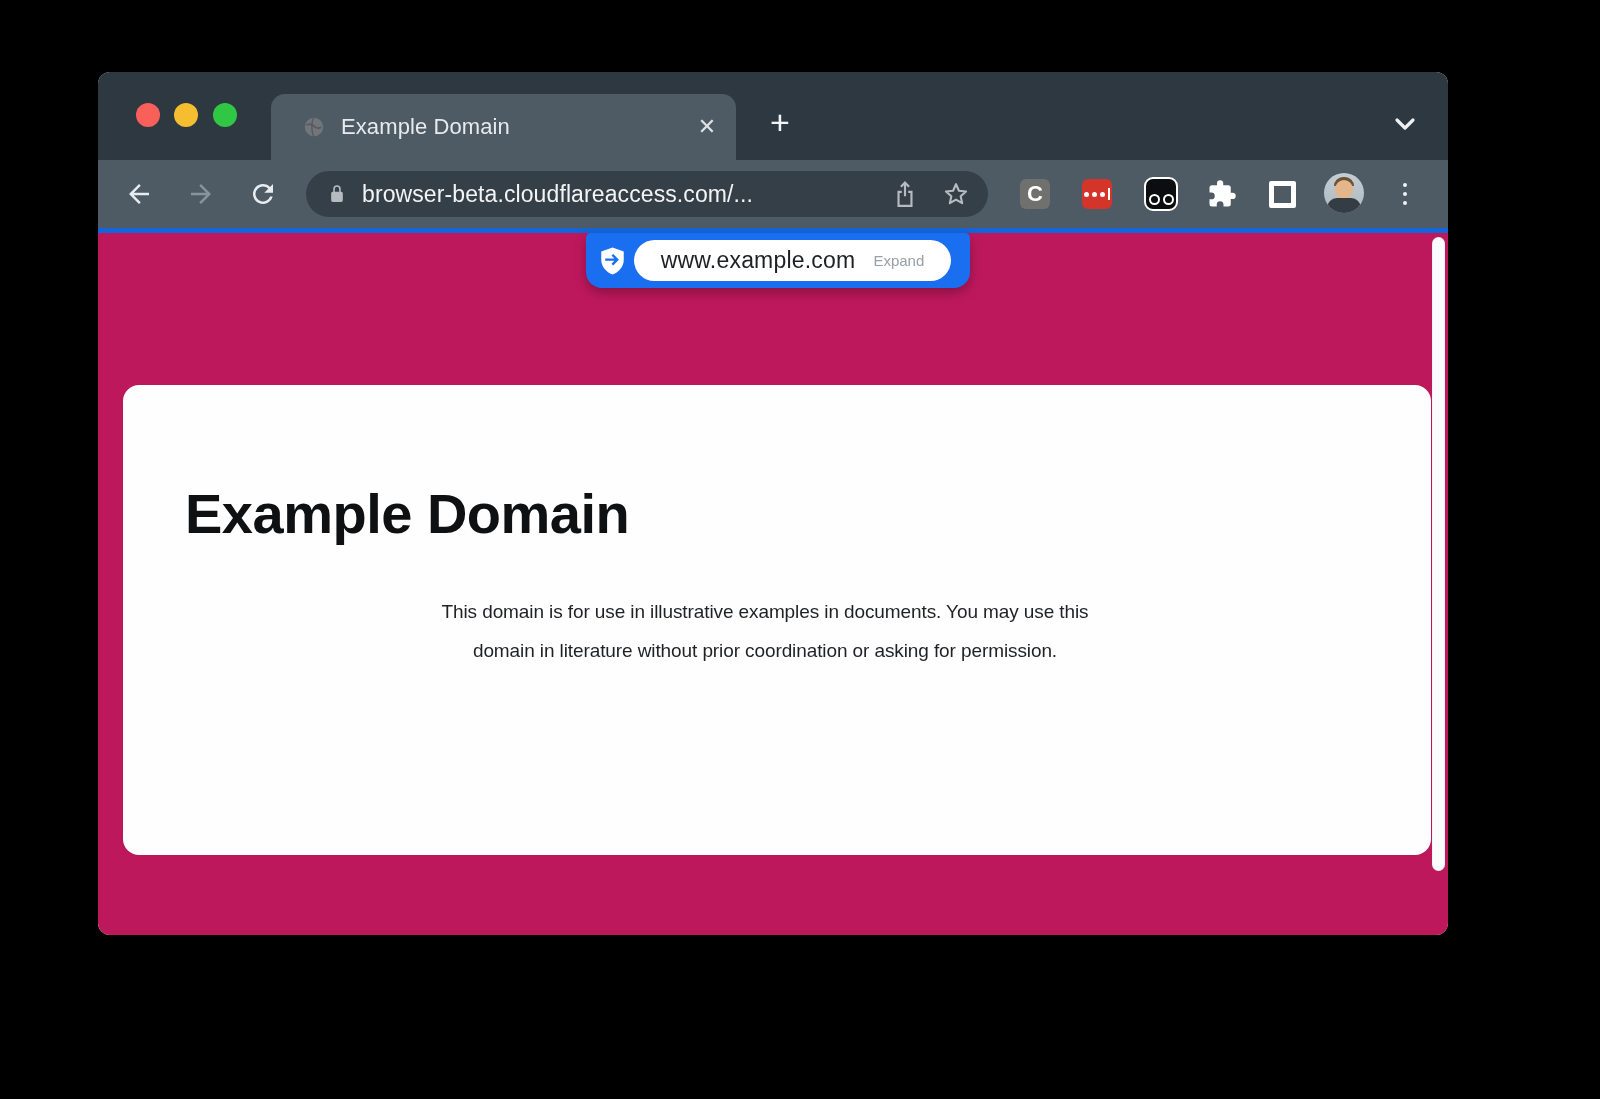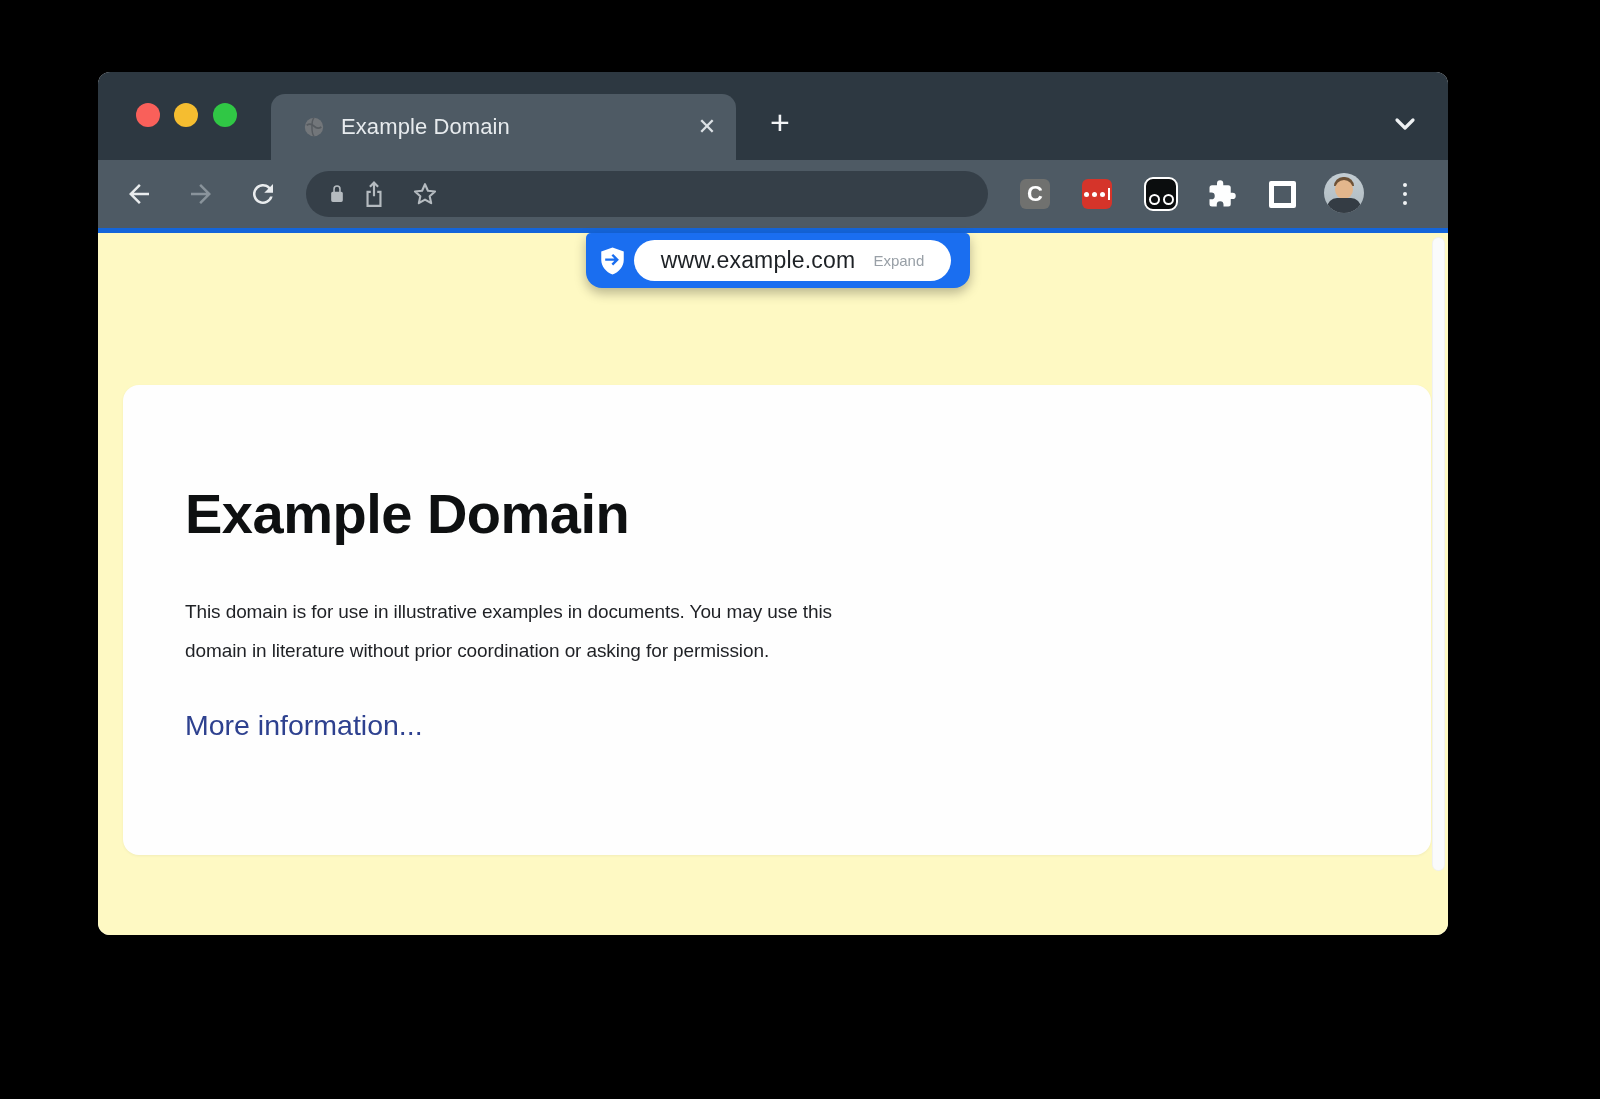--- a/index.html
+++ b/index.html
@@ -54,21 +54,21 @@
             background:linear-gradient(#c3cdd3,#aeb9c0); position:absolute; }
   .avatar .head { position:absolute; left:11px; top:7px; width:18px; height:19px; border-radius:50%; background:#e3b68c; }
   .avatar .hair { position:absolute; left:10px; top:4px; width:20px; height:9px; border-radius:9px 9px 0 0; background:#6d5136; }
   .avatar .body { position:absolute; left:3px; top:25px; width:34px; height:18px; border-radius:10px 10px 0 0; background:#343c44; }
   .kebab { position:absolute; left:1300px; top:20px; width:14px; height:28px; display:flex; flex-direction:column;
            align-items:center; justify-content:center; gap:4.5px; cursor:pointer; }
   .kebab i { width:4.5px; height:4.5px; border-radius:50%; background:#f0f2f4; }
 
   
   .accent-line { position:absolute; left:0; top:156px; width:100%; height:5px; background:#1465da; }
-  .content { position:absolute; left:0; top:161px; width:100%; height:702px; background:#fef9c3; }
+  .content { position:absolute; left:0; top:161px; width:100%; height:702px; background:#be185d;text-align:center; }
 
   .iso-pill { position:absolute; left:488px; top:0; width:384px; height:55px; background:#1a6ef0;
               border-radius:5px 5px 16px 16px; box-shadow:0 5px 12px rgba(0,0,0,.28);
               display:flex; align-items:center; }
   .iso-pill .shield { width:27px; height:30px; margin-left:13px; flex:0 0 auto; }
   .iso-inner { margin-left:8px; width:317px; height:41px; background:#fff; border-radius:21px;
                display:flex; align-items:center; justify-content:center; }
   .iso-inner .domain { color:#1d2125; font-size:23px; letter-spacing:.2px; }
   .iso-inner .expand { color:#99a0a7; font-size:15px; margin-left:18px; cursor:pointer; }
 
@@ -122,20 +122,21 @@
       <path d="M4 13h12.2l-5.6 5.6L12 20l8-8-8-8-1.4 1.4 5.6 5.6H4z" fill="#89939b"></path>
     </svg>
     <svg class="navbtn nav-reload" viewBox="0 0 24 24">
       <path d="M17.65 6.35A8 8 0 1 0 19.73 14h-2.08A6 6 0 1 1 12 6c1.66 0 3.15.69 4.22 1.78L13 11h7V4l-2.35 2.35z" fill="#e9ecee"></path>
     </svg>
 
     <div class="omnibox">
       <svg class="lock" viewBox="0 0 24 24">
         <path d="M12 1.5a4.5 4.5 0 0 0-4.5 4.5v3.2H7a2 2 0 0 0-2 2v8.3a2 2 0 0 0 2 2h10a2 2 0 0 0 2-2v-8.3a2 2 0 0 0-2-2h-.5V6A4.5 4.5 0 0 0 12 1.5zm-2.6 4.5a2.6 2.6 0 0 1 5.2 0v3.2H9.4z" fill="#b5bbc0"></path>
       </svg>
+      <span class="url">browser-beta.cloudflareaccess.com/...</span>
       <svg class="share" viewBox="0 0 24 26">
         <path d="M12 1l4.5 4.5-1.4 1.4L13 4.8V15h-2V4.8L8.9 6.9 7.5 5.5z" fill="#b5bbc0"></path>
         <path d="M5 10h4v2H7v11h10V12h-2v-2h4v15H5z" fill="#b5bbc0"></path>
       </svg>
       <svg class="star" viewBox="0 0 24 24">
         <path d="M12 3.6l2.5 5.6 6.1.6-4.6 4.1 1.3 6-5.3-3.1-5.3 3.1 1.3-6-4.6-4.1 6.1-.6z" fill="none" stroke="#b5bbc0" stroke-width="1.8" stroke-linejoin="round"></path>
       </svg>
     </div>
 
     <div class="ext ext-c">C</div>
@@ -185,19 +186,18 @@
         <span class="expand">Expand</span>
       </div>
     </div>
 
     <div class="card">
       <h1>Example Domain</h1>
       <div class="para">
         <span>This domain is for use in illustrative examples in documents. You may use this</span><br>
         <span>domain in literature without prior coordination or asking for permission.</span>
       </div>
-      <a class="more">More information...</a>
     </div>
 
     <div class="scroll-thumb"></div>
   </div>
 
 </div>
 
 </body></html>

